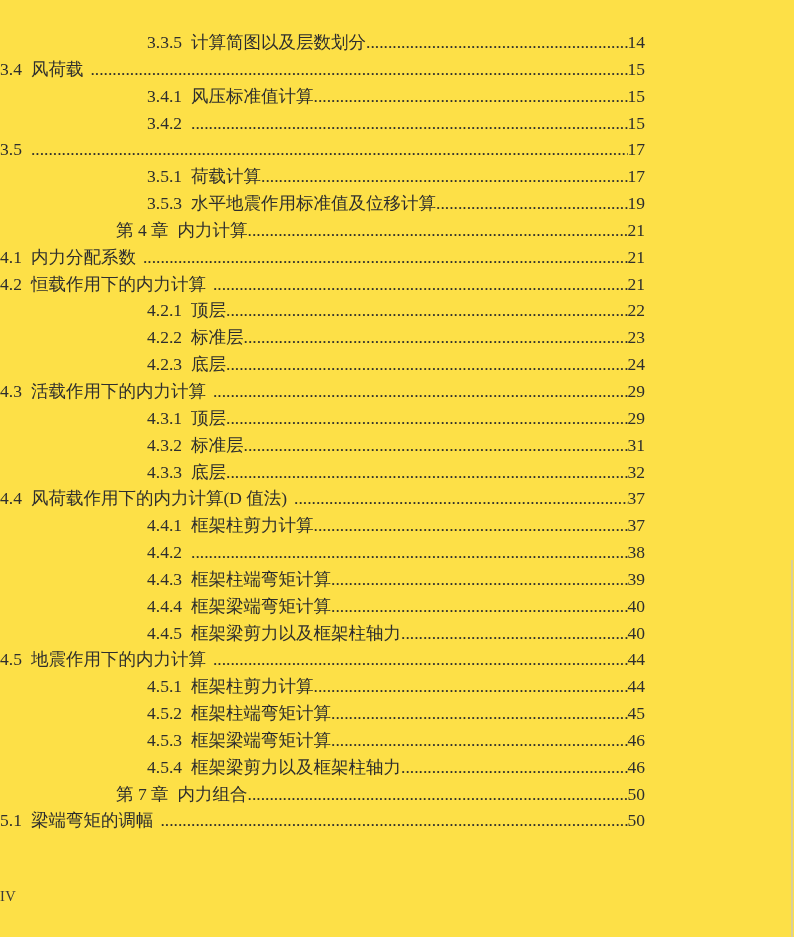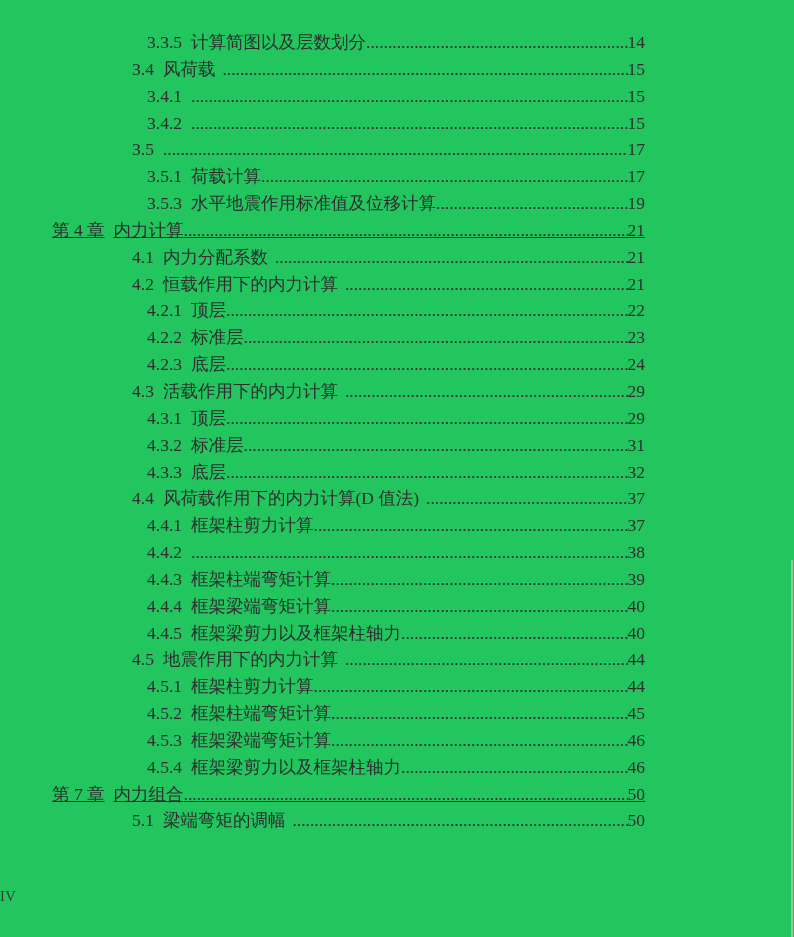--- a/index.html
+++ b/index.html
@@ -1,40 +1,40 @@
 <!DOCTYPE html>
 <html><head>
 <meta charset="utf-8">
 <style>
   html, body { margin: 0; padding: 0; background: #e9e9e9; }
   .page {
     position: relative;
     width: 794px;
     height: 937px;
     margin: 0 auto;
-    background: #22c55e;
+    background: #fde047;
     overflow: hidden;
     font-family: "Liberation Serif", "DejaVu Serif", serif;
     color: #2e2e2e;
   }
   .toc {
     position: absolute;
     top: 29px;
     left: 0;
     right: 149px; 
   }
   .toc-row {
     display: flex;
     align-items: baseline;
     line-height: 26.85px;
     font-size: 17.5px;
     white-space: nowrap;
   }
-  .toc-row.lvl1 { padding-left: 52px; text-decoration: underline; }
-  .toc-row.lvl2 { padding-left: 132px; }
+  .toc-row.lvl1 { padding-left: 116px; }
+  .toc-row.lvl2 { }
   .toc-row.lvl3 { padding-left: 147px; }
   .num { margin-right: 9px; }
   .lvl2 .title { padding-right: 7px; }
   .leader {
     flex: 1 1 auto;
     min-width: 0;
     overflow: hidden;
     white-space: nowrap;
   }
   .leader::after {
@@ -73,20 +73,21 @@
     <span class="pagenum">14</span>
   </div>
       <div class="toc-row lvl2">
     <span class="num">3.4</span>
     <span class="title">风荷载</span>
     <span class="leader"></span>
     <span class="pagenum">15</span>
   </div>
       <div class="toc-row lvl3">
     <span class="num">3.4.1</span>
+    <span class="title">风压标准值计算</span>
     <span class="leader"></span>
     <span class="pagenum">15</span>
   </div>
       <div class="toc-row lvl3">
     <span class="num">3.4.2</span>
     <span class="leader"></span>
     <span class="pagenum">15</span>
   </div>
       <div class="toc-row lvl2">
     <span class="num">3.5</span>

